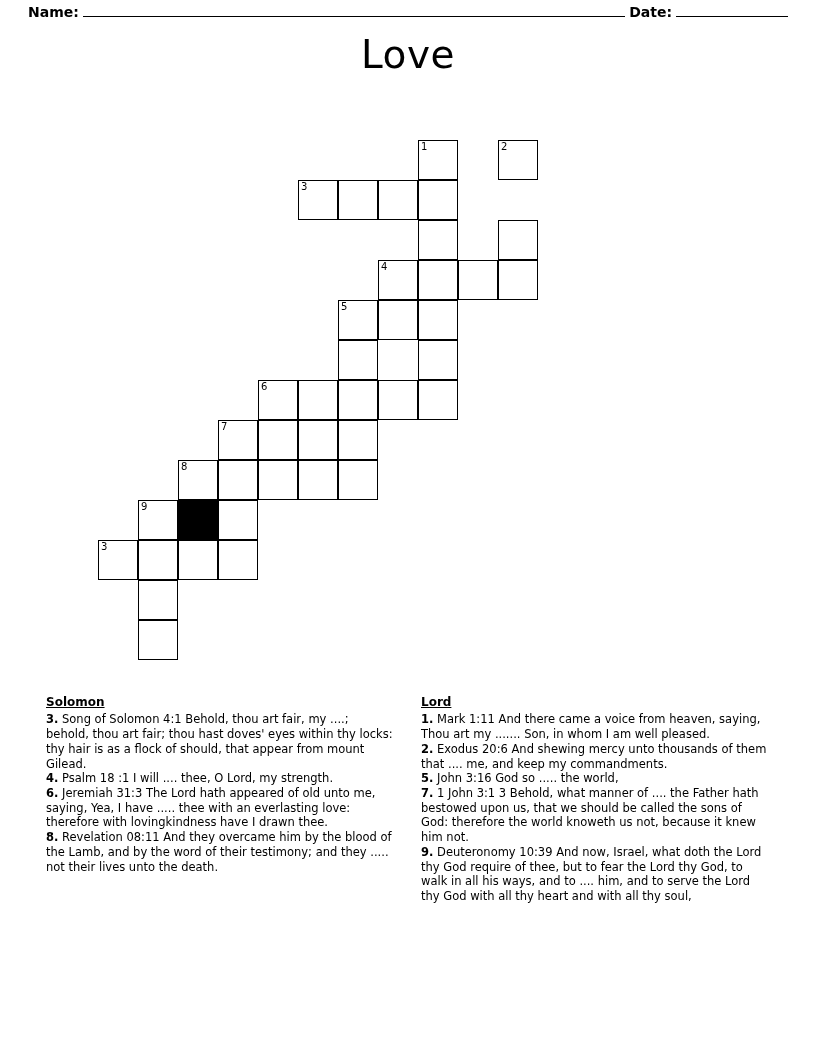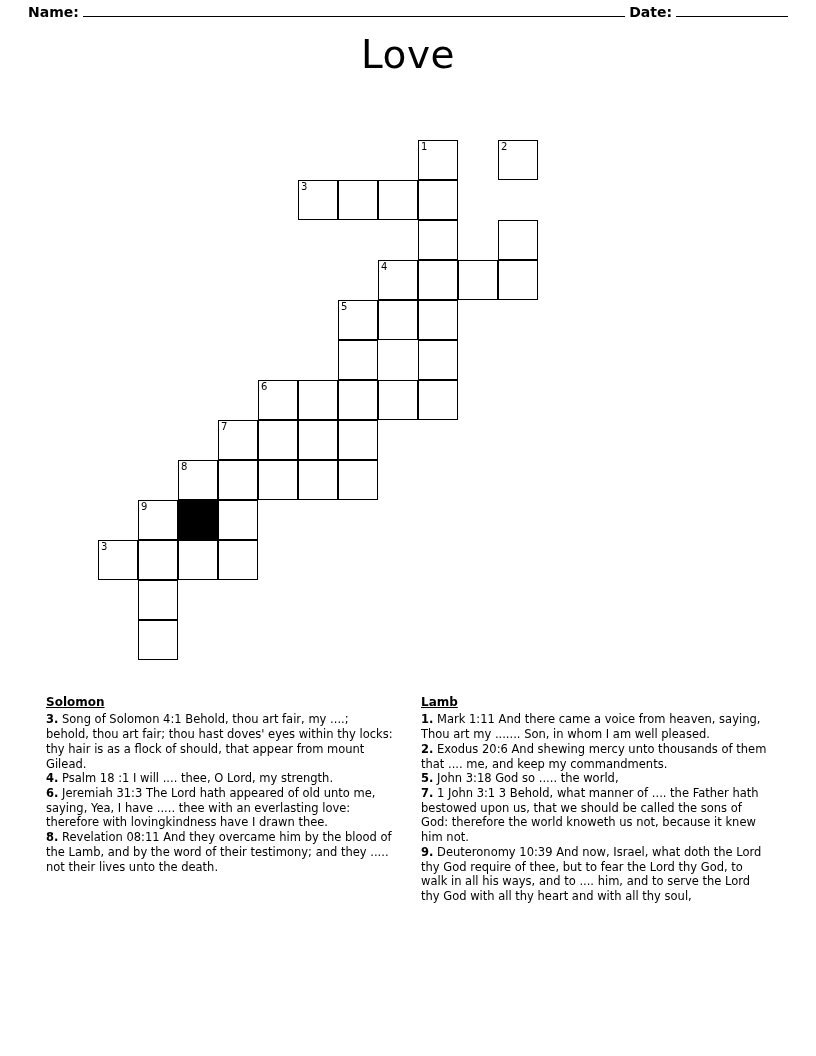--- a/index.html
+++ b/index.html
@@ -204,24 +204,24 @@
     <div class="clue-col">
       <span class="clue-head">Solomon</span>
       <div id="across-list">
           <div class="clue"><span class="cnum">3.</span><span> Song of Solomon 4:1 Behold, thou art fair, my ....; behold, thou art fair; thou hast doves' eyes within thy locks: thy hair is as a flock of should, that appear from mount Gilead.</span></div>
           <div class="clue"><span class="cnum">4.</span><span> Psalm 18 :1 I will .... thee, O Lord, my strength.</span></div>
           <div class="clue"><span class="cnum">6.</span><span> Jeremiah 31:3 The Lord hath appeared of old unto me, saying, Yea, I have ..... thee with an everlasting love: therefore with lovingkindness have I drawn thee.</span></div>
           <div class="clue"><span class="cnum">8.</span><span> Revelation 08:11 And they overcame him by the blood of the Lamb, and by the word of their testimony; and they ..... not their lives unto the death.</span></div>
         </div>
     </div>
     <div class="clue-col">
-      <span class="clue-head">Lamb</span>
+      <span class="clue-head">Lord</span>
       <div id="down-list">
           <div class="clue"><span class="cnum">1.</span><span> Mark 1:11 And there came a voice from heaven, saying, Thou art my ....... Son, in whom I am well pleased.</span></div>
           <div class="clue"><span class="cnum">2.</span><span> Exodus 20:6 And shewing mercy unto thousands of them that .... me, and keep my commandments.</span></div>
-          <div class="clue"><span class="cnum">5.</span><span> John 3:18 God so ..... the world,</span></div>
+          <div class="clue"><span class="cnum">5.</span><span> John 3:16 God so ..... the world,</span></div>
           <div class="clue"><span class="cnum">7.</span><span> 1 John 3:1 3 Behold, what manner of .... the Father hath bestowed upon us, that we should be called the sons of God: therefore the world knoweth us not, because it knew him not.</span></div>
           <div class="clue"><span class="cnum">9.</span><span> Deuteronomy 10:39 And now, Israel, what doth the Lord thy God require of thee, but to fear the Lord thy God, to walk in all his ways, and to .... him, and to serve the Lord thy God with all thy heart and with all thy soul,</span></div>
         </div>
     </div>
   </div>
 
 </div>
 
 </body></html>

